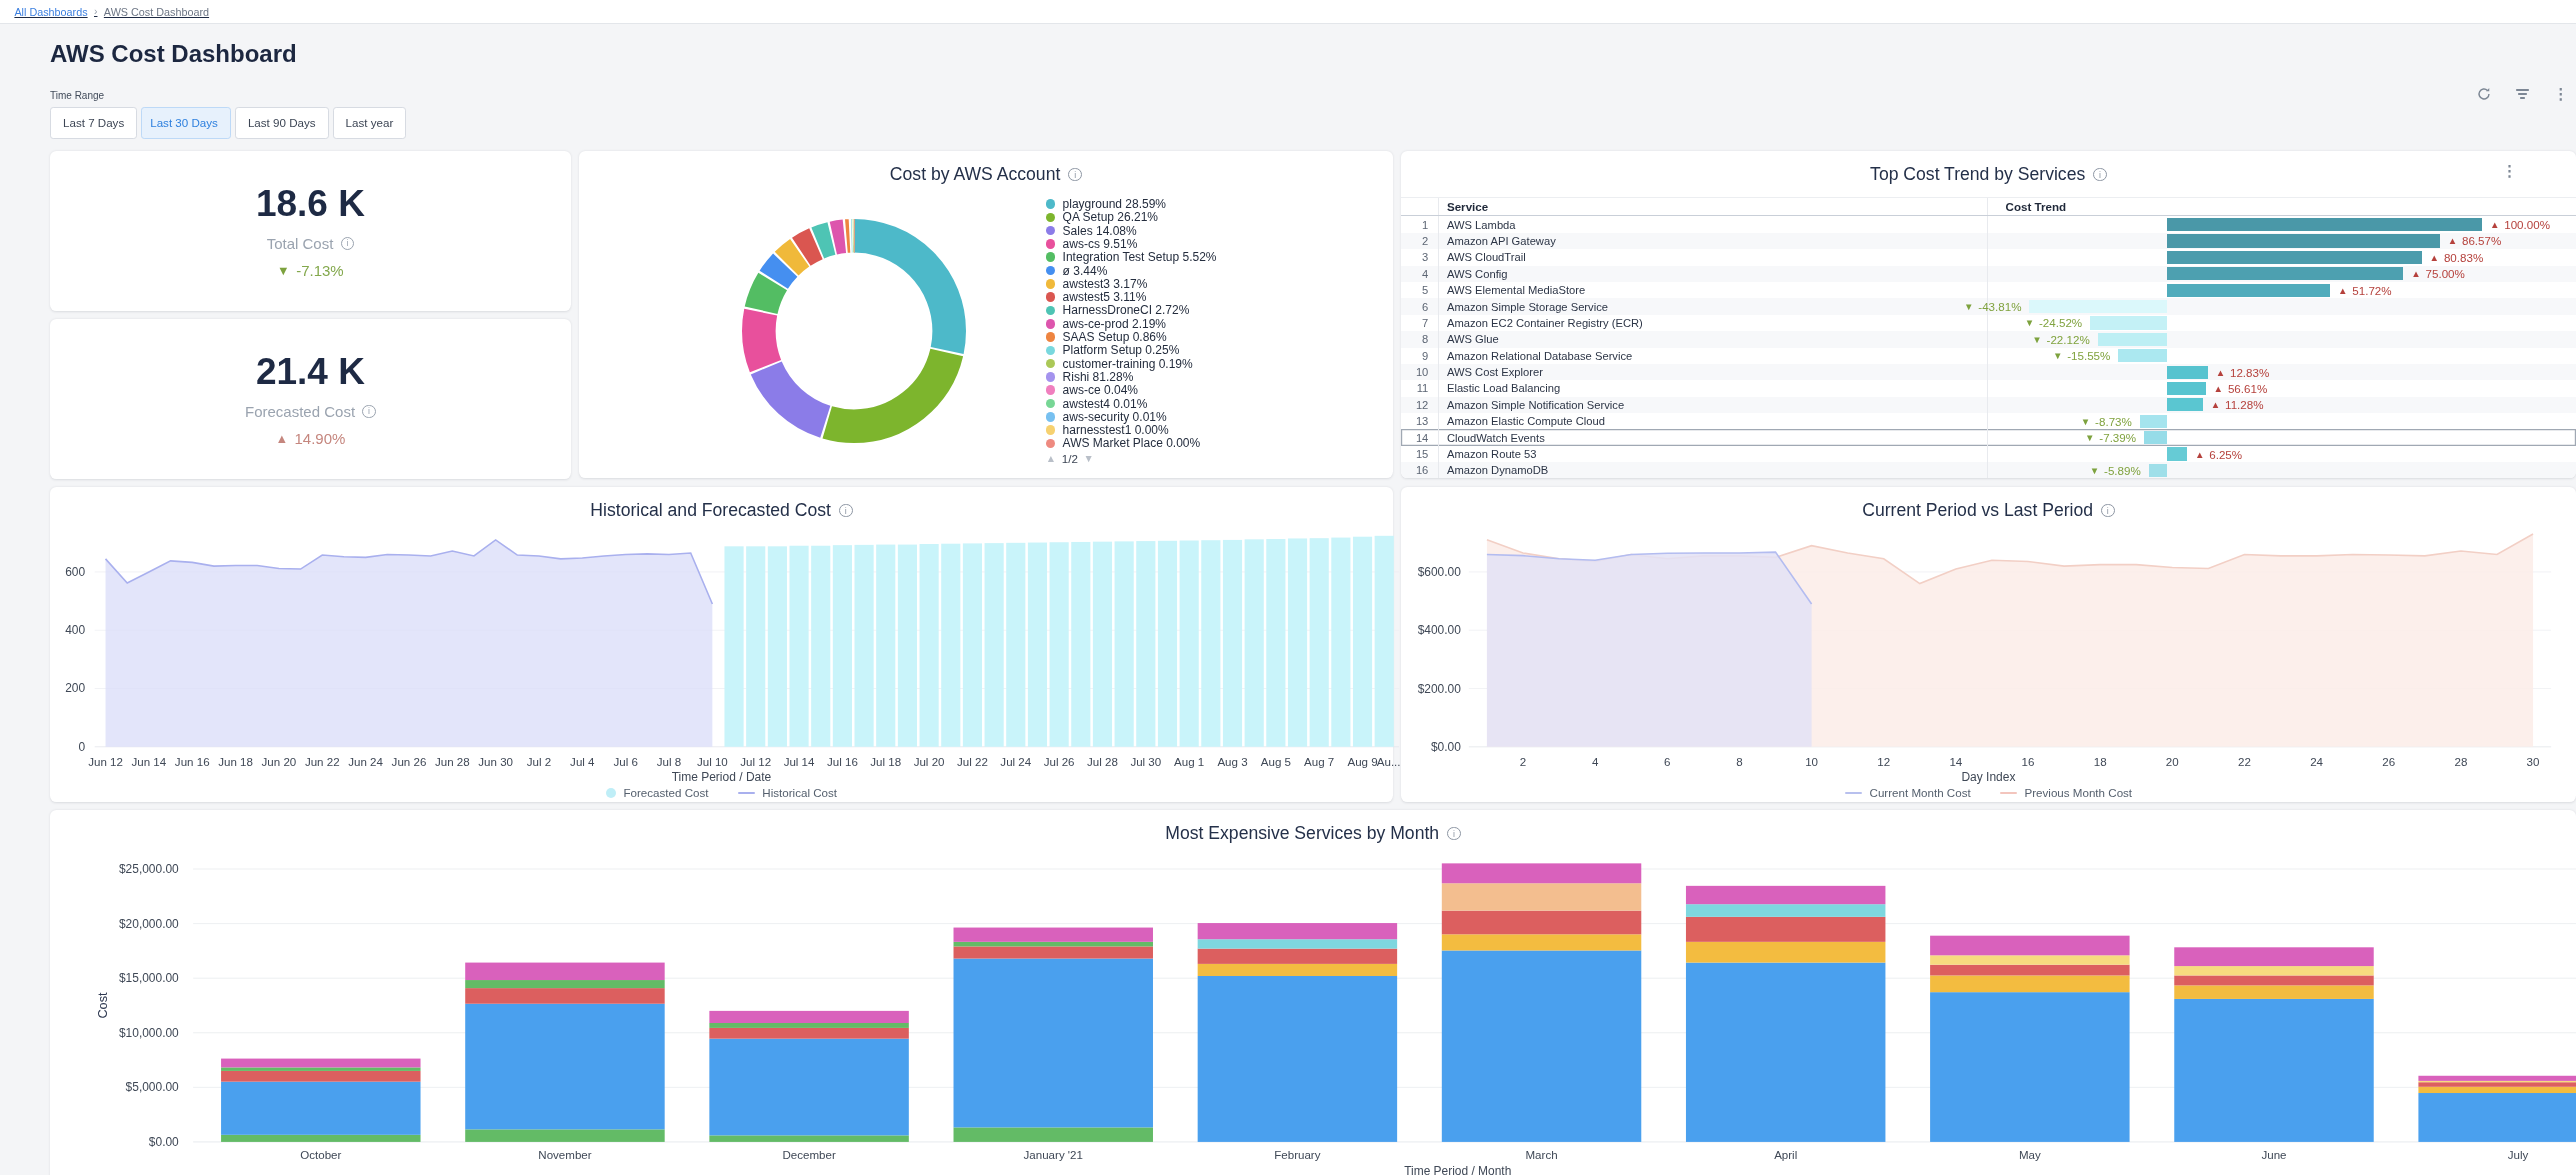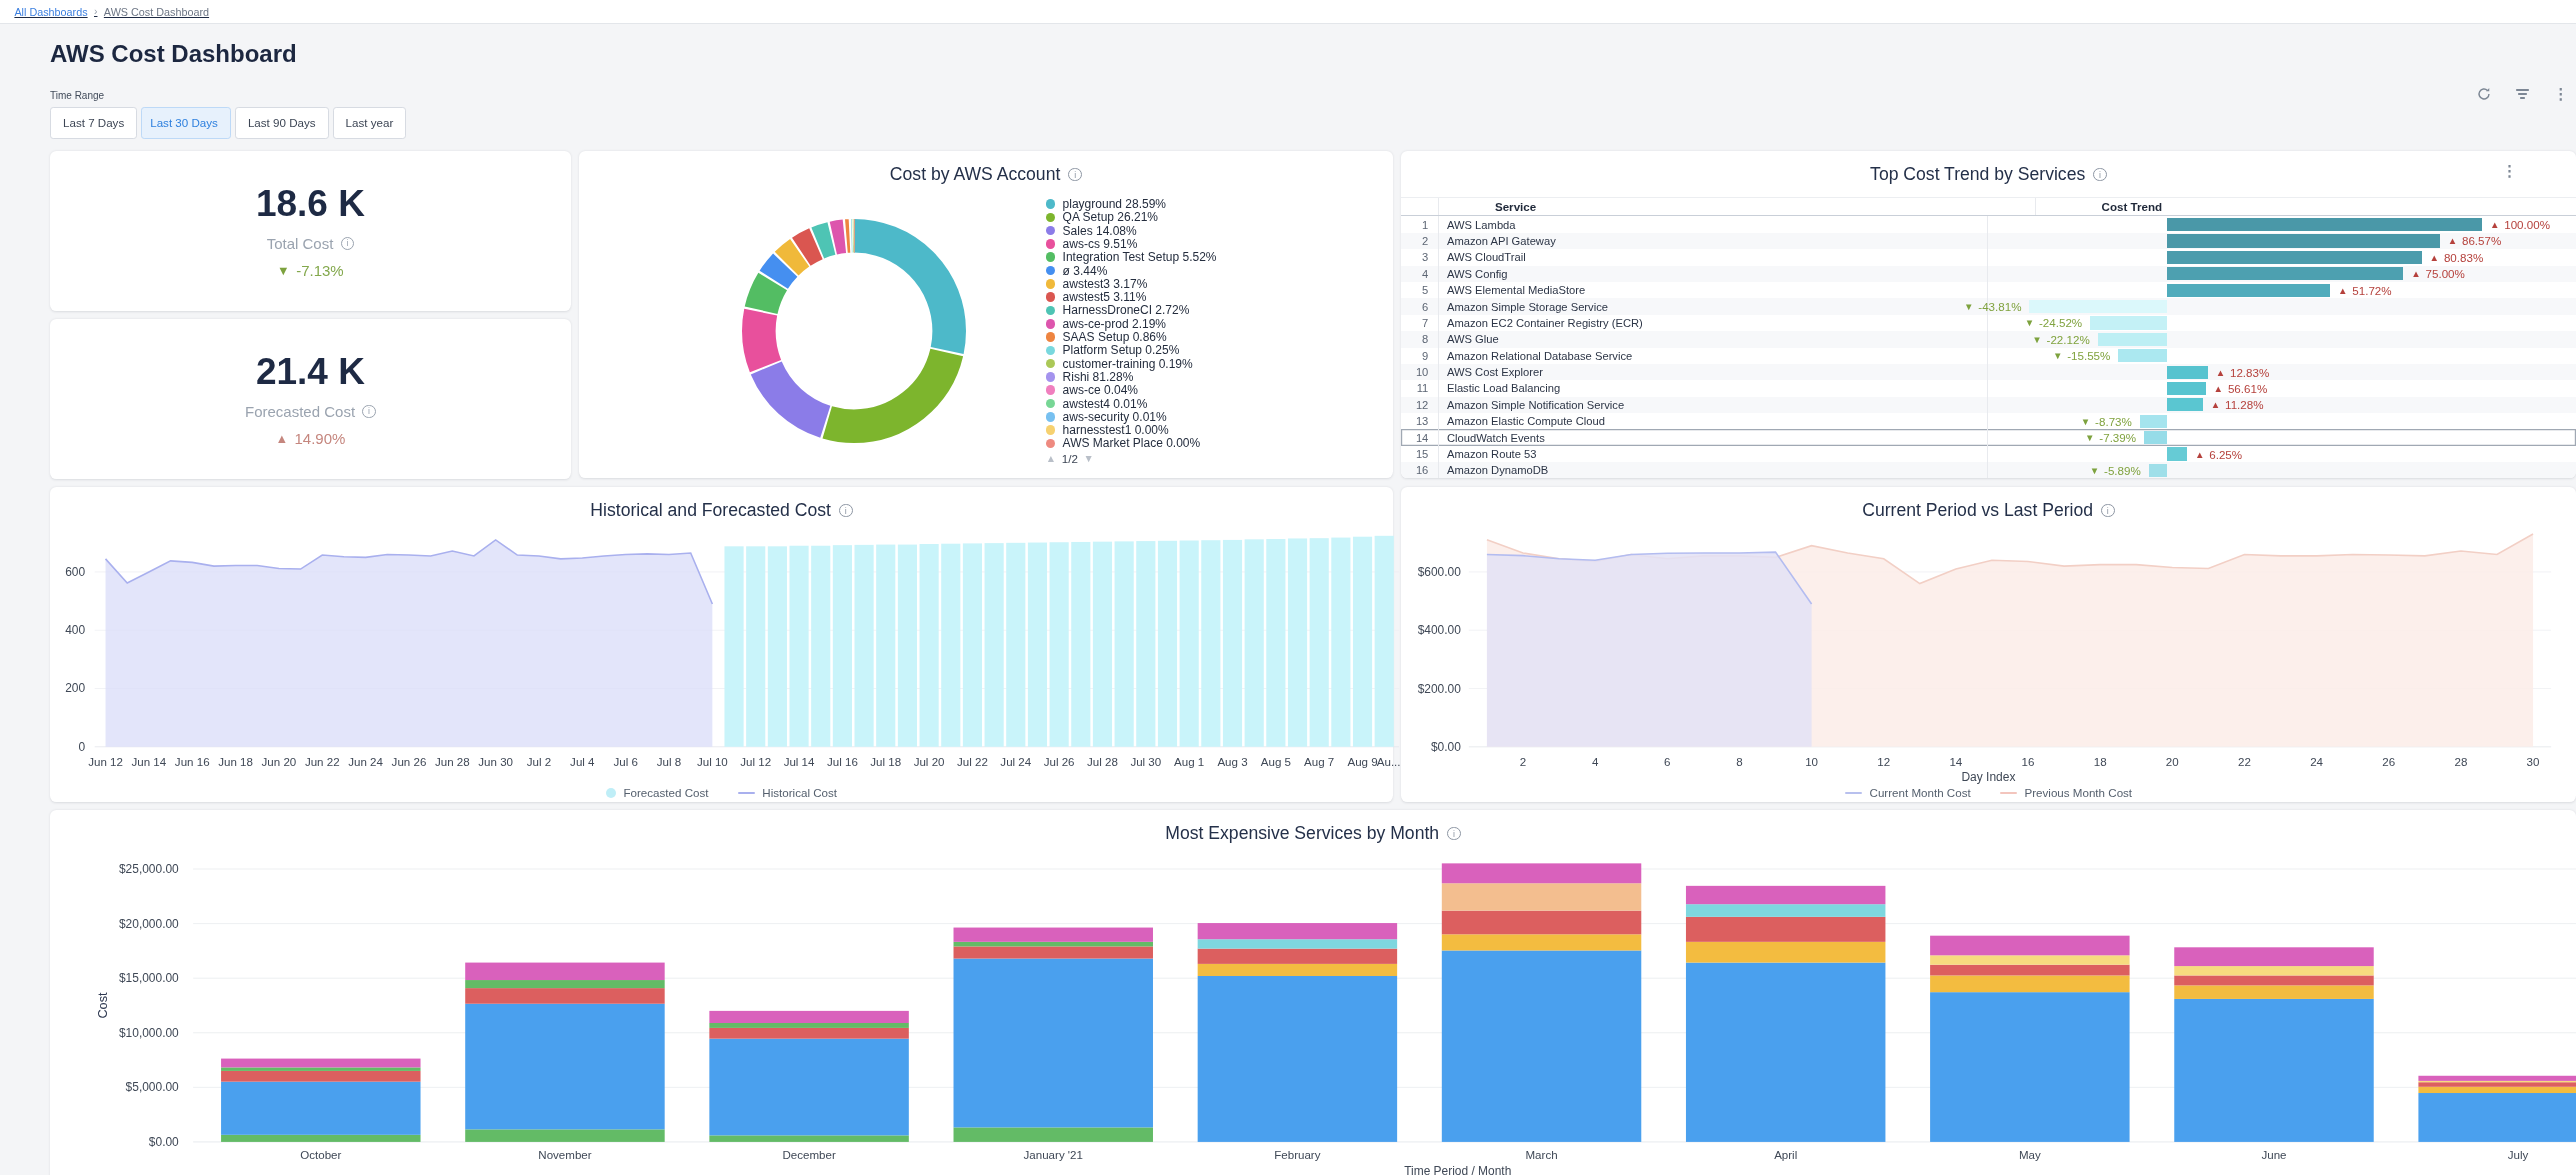--- a/index.html
+++ b/index.html
@@ -47,21 +47,21 @@
   .donut-card { width:830px; height:327px; }
   .legend { position:absolute; left:467px; top:46px; }
   .legend-item { display:flex; align-items:center; gap:7.2px; height:13.3px; font-size:12px; color:#242d3e; cursor:pointer; }
   .dot { width:9.6px; height:9.6px; border-radius:50%; flex:0 0 auto; }
   .pager { display:flex; align-items:center; gap:5.6px; font-size:11.6px; color:#3c4554; margin-top:2.4px; }
   .pg-tri { color:#b9bfc8; font-size:10.4px; cursor:pointer; }
 
   .table-card { width:1198px; height:327px; overflow:hidden; }
   .tbl-kebab { position:absolute; right:59px; top:11.2px; }
   .trend-table { position:absolute; top:46px; left:0; right:0; }
-  .t-head { display:flex; height:19px; align-items:center; font-size:11.6px; font-weight:700; color:#1f2839; border-bottom:0.8px solid #c9cfd8; border-top:0.8px solid #eceef1;gap:48px; }
+  .t-head { display:flex; height:19px; align-items:center; font-size:11.6px; font-weight:700; color:#1f2839; border-bottom:0.8px solid #c9cfd8; border-top:0.8px solid #eceef1; }
   .t-row { display:flex; height:16.4px; align-items:center; font-size:11.2px; color:#2c3546; cursor:pointer; }
   .t-row:nth-child(even) { background:#f7f8fa; }
   .t-row.selected { background:#ffffff; box-shadow:inset 0 0 0 1.2px #a0a8b3; }
   .c-i { width:38px; text-align:right; padding-right:9.6px; color:#5d6674; border-right:0.8px solid #e8eaee; height:100%; display:flex; align-items:center; justify-content:flex-end; }
   .t-head .c-i { border-right:0.8px solid #e8eaee; }
   .c-s { width:549px; padding-left:8px; border-right:0.8px solid #e8eaee; height:100%; display:flex; align-items:center; }
   .c-t { flex:1; position:relative; height:100%; padding-left:17.6px; display:flex; align-items:center; }
   .t-row .c-t { padding:0; }
   .tbar { position:absolute; top:1.6px; bottom:1.6px; }
   .tlabel { position:absolute; top:0; height:100%; display:flex; align-items:center; gap:4.8px; font-size:11.6px; white-space:nowrap; }
@@ -518,20 +518,21 @@
           <text x="1264.175" y="304" text-anchor="middle" font-size="14.5" fill="#3f4856">Jul 26</text>
           <text x="1318.475" y="304" text-anchor="middle" font-size="14.5" fill="#3f4856">Jul 28</text>
           <text x="1372.7749999999999" y="304" text-anchor="middle" font-size="14.5" fill="#3f4856">Jul 30</text>
           <text x="1427.0749999999998" y="304" text-anchor="middle" font-size="14.5" fill="#3f4856">Aug 1</text>
           <text x="1481.375" y="304" text-anchor="middle" font-size="14.5" fill="#3f4856">Aug 3</text>
           <text x="1535.675" y="304" text-anchor="middle" font-size="14.5" fill="#3f4856">Aug 5</text>
           <text x="1589.975" y="304" text-anchor="middle" font-size="14.5" fill="#3f4856">Aug 7</text>
           <text x="1644.2749999999999" y="304" text-anchor="middle" font-size="14.5" fill="#3f4856">Aug 9</text>
           <text x="1677" y="304" text-anchor="middle" font-size="14.5" fill="#3f4856">Au...</text>
         </svg>
+      <div class="axis-title" style="top:283px;">Time Period / Date</div>
       <div class="chart-legend" style="top:299px;">
         <span class="li">
             <span class="lg-dot" style="background:#BFEEF7"></span>
             <span>Forecasted Cost</span>
           </span>
         <span class="li">
             <span class="lg-line" style="background:#A9B0EE"></span>
             <span>Historical Cost</span>
           </span>
       </div>

